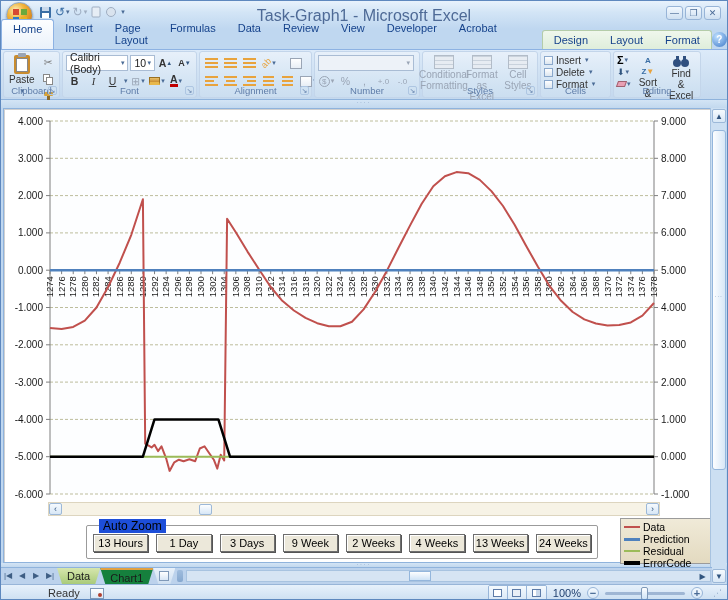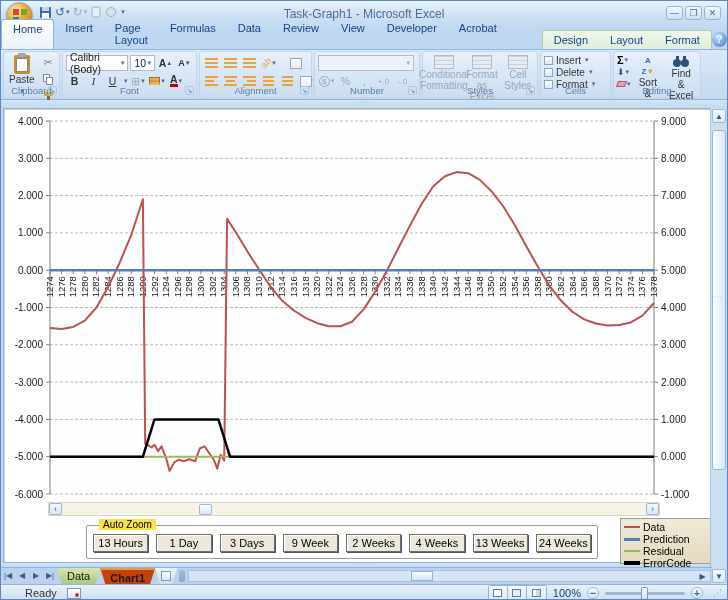--- a/index.html
+++ b/index.html
@@ -12,21 +12,21 @@
     background:linear-gradient(#E8F2FC 0%, #D3E5F6 40%, #BFD7F0 100%); }
   #orb { position:absolute; left:5px; top:1px; width:27px; height:27px; border-radius:50%;
     background:radial-gradient(circle at 35% 30%, #FDF0C0 0%, #F2B53C 35%, #D98A20 70%, #B96A10 100%);
     border:1px solid #8FA8C8; box-shadow:0 1px 2px rgba(0,0,0,.3); }
   #orb svg { position:absolute; left:5px; top:5px; }
   .qat { position:absolute; top:4px; display:flex; align-items:center; gap:3px; }
   .qat-btn { display:flex; align-items:center; color:#3F618F; font-size:12px; }
   .caret { font-size:7px; color:#4A6B96; margin-left:1px; }
   .dis { color:#9FAEC2 !important; }
   #title-text { position:absolute; left:0; right:0; top:6px; text-align:center;
-    color:#4E6A96; font-size:12px; pointer-events:none; }
+    color:#4E6A96; font-size:16px; pointer-events:none; }
   #chart-tools-cap { position:absolute; left:468px; top:2px; width:132px; height:25px;
     text-align:center; line-height:22px; color:#3C3C3C; font-size:11px;
     background:linear-gradient(#F7FBF3, #E2F1DC 70%, #CBE8C4);
     border:1px solid #A9C99F; border-bottom:3px solid #9CD08A; border-radius:4px 4px 0 0; }
   .winbtns { position:absolute; right:6px; top:5px; display:flex; gap:2px; }
   .winbtn { width:17px; height:14px; border:1px solid #97B4D7; border-radius:3px;
     background:linear-gradient(#F2F8FE,#CFE0F1); color:#4A6B96; font-size:9px;
     text-align:center; line-height:12px; }
 
   
@@ -83,22 +83,22 @@
     background:#F7F3E6; border:1px solid #DDD5BF; display:flex; align-items:center; }
   .ch-arrow { width:13px; height:12px; background:linear-gradient(#F5FAFE,#D8E7F6);
     border:1px solid #9CB8D8; border-radius:2px; color:#31557F; font-size:9px;
     text-align:center; line-height:11px; flex:none; }
   #chart-hthumb { position:absolute; left:150px; top:1px; width:13px; height:11px;
     background:linear-gradient(#FDFEFF,#D7E7F7); border:1px solid #9CB8D8; border-radius:2px; }
 
   
   #autozoom { position:absolute; left:82px; top:416px; width:512px; height:34px;
     border:1px solid #9B9B9B; border-radius:2px; }
-  #autozoom-label { position:absolute; left:12px; top:-7px; background:#fde047; padding:0 4px;
-    font-size:10px; color:#000;text-align:right; }
+  #autozoom-label { position:absolute; left:12px; top:-7px; background:#1d4ed8; padding:0 4px;
+    font-size:12px; color:#000;text-align:right; }
   #az-buttons { display:flex; gap:8px; padding:8px 6px 0; }
   .azbtn { flex:1; background:#ECE8DA; border:1px solid #6E6E6E; font-size:11px; color:#000;
     text-align:center; padding:2px 0; box-shadow:inset 1px 1px 0 #FFFFFF, 1px 1px 0 #555; }
 
   
   #legend { position:absolute; left:616px; top:409px; width:91px; height:46px;
     background:linear-gradient(#F0EAD8,#E3DAC0); border:1px solid #9B9B9B;
     padding:2px 3px; display:flex; flex-direction:column; justify-content:space-around; }
   .leg-row { display:flex; align-items:center; gap:3px; }
   .leg-swatch { width:16px; flex:none; }
@@ -114,36 +114,36 @@
     background:linear-gradient(90deg,#FDFEFF,#D7E7F7); border:1px solid #94B6DC; border-radius:3px;
     color:#8FA8C8; font-size:6px; text-align:center; line-height:330px; letter-spacing:1px; }
 
   
   #tabrow { position:absolute; left:0; top:566px; width:711px; height:17px;
     background:#BCD2EC; border-top:1px solid #8FB3DC; display:flex; align-items:stretch; }
   .nav-btn { width:14px; color:#3E5E84; font-size:8px; text-align:center; line-height:16px; }
   .sheettab { padding:1px 10px; font-size:11px; color:#1A1A1A; line-height:14px;
     clip-path:polygon(0 0, 100% 0, calc(100% - 5px) 100%, 5px 100%); }
   #tab-data { background:linear-gradient(#D6E6AE,#A9CB79); }
-  #tab-chart1 { background:#c2410c; font-weight:bold; border-top:2px solid #E0A040; }
+  #tab-chart1 { background:#15803d; font-weight:normal; border-top:2px solid #E0A040; }
   #tab-insert { width:22px; background:linear-gradient(#E9F1FA,#CFE0F1);
     clip-path:polygon(0 0, 100% 0, calc(100% - 5px) 100%, 5px 100%);
     display:flex; align-items:center; justify-content:center; }
   #tab-split { width:6px; background:linear-gradient(#9FBCDD,#86A8CF); margin:2px 2px; border-radius:2px; }
   #tabrow-scroll { flex:1; position:relative; background:#D6E4F3; border:1px solid #A8C3E0; margin:2px 1px; }
   #tabrow-thumb { position:absolute; left:222px; top:0; width:22px; height:100%;
     background:linear-gradient(#FDFEFF,#CFE3F6); border:1px solid #94B6DC; }
   #tabrow-arrow { position:absolute; right:1px; top:0; height:100%; width:13px; color:#31557F;
     font-size:8px; text-align:center; line-height:12px; }
 
   
   #statusbar { position:absolute; left:0; top:583px; width:100%; height:17px;
     background:linear-gradient(#E7F1FB,#CBDEF1); border-top:1px solid #98B5D8;
     display:flex; align-items:center; font-size:11px; color:#333; }
-  #status-ready { padding:0 10px 0 24px; }
+  #status-ready { padding:0 10px 0 8px;margin-left:39px; }
   #macro-ic { width:14px; height:11px; border:1px solid #7F99B8; background:
     linear-gradient(#fff,#D8E6F5); position:relative; }
   #macro-ic::after { content:""; position:absolute; right:1px; bottom:1px; width:4px; height:4px;
     background:#B04030; border-radius:50%; }
   #status-right { margin-left:auto; display:flex; align-items:center; gap:6px; padding-right:4px; }
   .view-btns { display:flex; border:1px solid #98B5D8; border-radius:2px; overflow:hidden; }
   .view-btn { width:19px; height:14px; background:linear-gradient(#F5FAFE,#D8E7F6);
     border-right:1px solid #98B5D8; display:flex; align-items:center; justify-content:center; }
   .view-btn:last-child { border-right:none; }
   .view-ic { width:9px; height:8px; border:1px solid #5E7CA8; background:#fff; }

